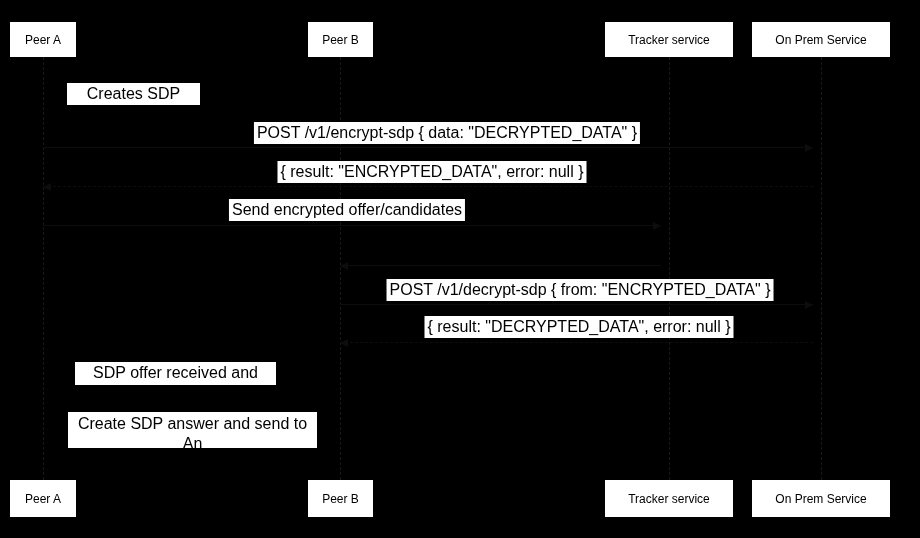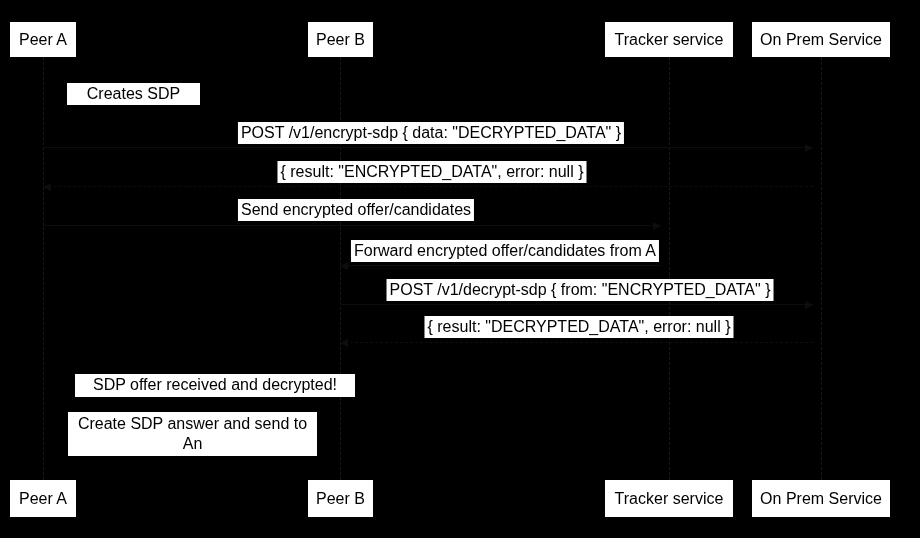--- a/index.html
+++ b/index.html
@@ -14,21 +14,21 @@
     background: #000000;
     overflow: hidden;
     font-family: "Liberation Sans", sans-serif;
   }
   
   .actor {
     position: absolute;
     height: 35px;
     background: #ffffff;
     color: #000000;
-    font-size: 16px;
+    font-size: 12px;
     display: flex;
     align-items: center;
     justify-content: center;
     box-sizing: border-box;
   }
   
   .lifeline {
     position: absolute;
     top: 57px;
     height: 423px;
@@ -103,30 +103,29 @@
       <span class="arrowhead left" style="left:0;top:-4px"></span>
     </div>
 
   <div class="actor" style="left:10px;top:22px;width:66px">Peer A</div>
   <div class="actor" style="left:308px;top:22px;width:65px">Peer B</div>
   <div class="actor" style="left:605px;top:22px;width:128px">Tracker service</div>
   <div class="actor" style="left:752px;top:22px;width:138px">On Prem Service</div>
 
   <div class="note" style="left:67px;top:83px;width:133px;height:22px">Creates SDP offer</div>
 
-  <div class="msg" style="left:431px;top:122px">POST /v1/encrypt-sdp { data: "DECRYPTED_DATA" }</div>
+  <div class="msg" style="left:447px;top:122px">POST /v1/encrypt-sdp { data: "DECRYPTED_DATA" }</div>
   <div class="msg" style="left:432px;top:161px">{ result: "ENCRYPTED_DATA", error: null }</div>
-  <div class="msg" style="left:356px;top:199px">Send encrypted offer/candidates</div>
-  <div class="msg" style="left:505px;top:240px">Forward encrypted offer/candidates from A</div>
+  <div class="msg" style="left:347px;top:199px">Send encrypted offer/candidates</div>
   <div class="msg" style="left:580px;top:279px">POST /v1/decrypt-sdp { from: "ENCRYPTED_DATA" }</div>
   <div class="msg" style="left:579px;top:316px">{ result: "DECRYPTED_DATA", error: null }</div>
 
-  <div class="note" style="left:75px;top:374px;width:280px;height:23px">SDP offer received and decrypted!</div>
+  <div class="note" style="left:75px;top:362px;width:201px;height:23px">SDP offer received and decrypted!</div>
 
-  <div class="note" style="left:68px;top:412px;width:249px;height:44px;padding-top:2px">
+  <div class="note" style="left:68px;top:412px;width:249px;height:36px;padding-top:2px">
     <div>Create SDP answer and send to An</div>
   </div>
 
   <div class="actor" style="left:10px;top:480px;width:66px;height:37px">Peer A</div>
   <div class="actor" style="left:308px;top:480px;width:65px;height:37px">Peer B</div>
   <div class="actor" style="left:605px;top:480px;width:128px;height:37px">Tracker service</div>
   <div class="actor" style="left:752px;top:480px;width:138px;height:37px">On Prem Service</div>
 
 </div>
 

